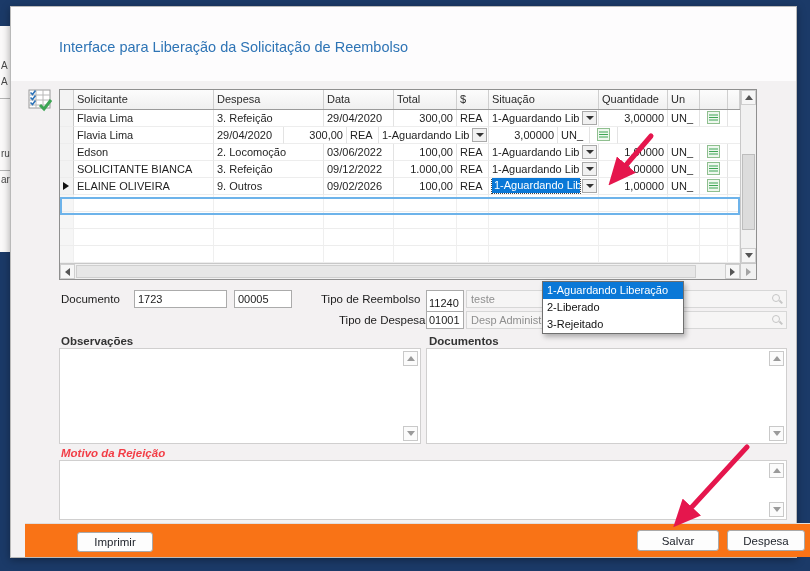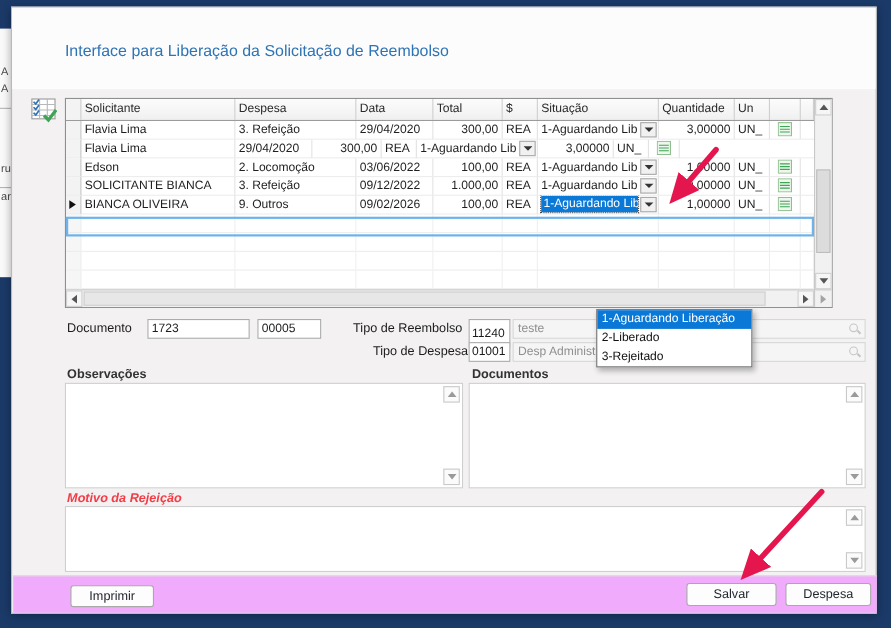--- a/index.html
+++ b/index.html
@@ -83,21 +83,21 @@
   .mag:after{content:"";position:absolute;left:7px;top:7px;width:4px;height:1.5px;background:#c6c6c6;transform:rotate(45deg);}
 
   .tarea{position:absolute;background:#fff;border:1px solid #d0cfcf;}
   .spin{position:absolute;right:2px;width:15px;height:15px;background:#fbfbfb;border:1px solid #c9c9c9;
         display:flex;align-items:center;justify-content:center;}
   .spin i.u{width:0;height:0;border-left:4px solid transparent;border-right:4px solid transparent;border-bottom:5px solid #9a9a9a;}
   .spin i.d{width:0;height:0;border-left:4px solid transparent;border-right:4px solid transparent;border-top:5px solid #9a9a9a;}
   .lbl-red{color:#f23d46;font-weight:bold;font-style:italic;}
 
   
-  .bottombar{position:absolute;left:1px;bottom:0;width:100%;height:34px;background:#f0abfc;border-top:1px solid #e0dede;}
+  .bottombar{position:absolute;left:14px;bottom:0;width:100%;height:34px;background:#f97316;border-top:1px solid #e0dede;}
   .btn{position:absolute;height:21px;background:#fdfdfd;border:1px solid #a9a9a9;border-radius:3px;
        font-size:11.5px;color:#22262e;display:flex;align-items:center;justify-content:center;cursor:default;
        font-family:"Liberation Sans",sans-serif;}
 
   .arrows-svg{position:absolute;left:0;top:0;width:810px;height:571px;pointer-events:none;z-index:40;}
 </style>
 </head>
 <body>
 
 <div class="stage">
@@ -222,21 +222,21 @@
                   <line x1="2" y1="4" x2="11" y2="4" stroke="#3da554"></line>
                   <line x1="2" y1="6.5" x2="11" y2="6.5" stroke="#3da554"></line>
                   <line x1="2" y1="9" x2="11" y2="9" stroke="#3da554"></line>
                 </svg></div>
               <div class="cell c-fill"></div>
             </div>
             <div class="g-row row-selected">
               <div class="cell c-sel">
                 <span class="row-marker"></span>
               </div>
-              <div class="cell c-sol">BIANCA OLIVEIRA</div>
+              <div class="cell c-sol">ELAINE OLIVEIRA</div>
               <div class="cell c-desp">9. Outros</div>
               <div class="cell c-data">09/02/2026</div>
               <div class="cell c-total num">100,00</div>
               <div class="cell c-moeda">REA</div>
               <div class="cell c-sit hl"><span class="sit-text">1-Aguardando Lib</span><span class="dd-btn">
                   <i></i>
                 </span></div>
               <div class="cell c-qtd num">1,00000</div>
               <div class="cell c-un">UN_</div>
               <div class="cell c-icon"><svg width="13" height="13" viewBox="0 0 13 13">

